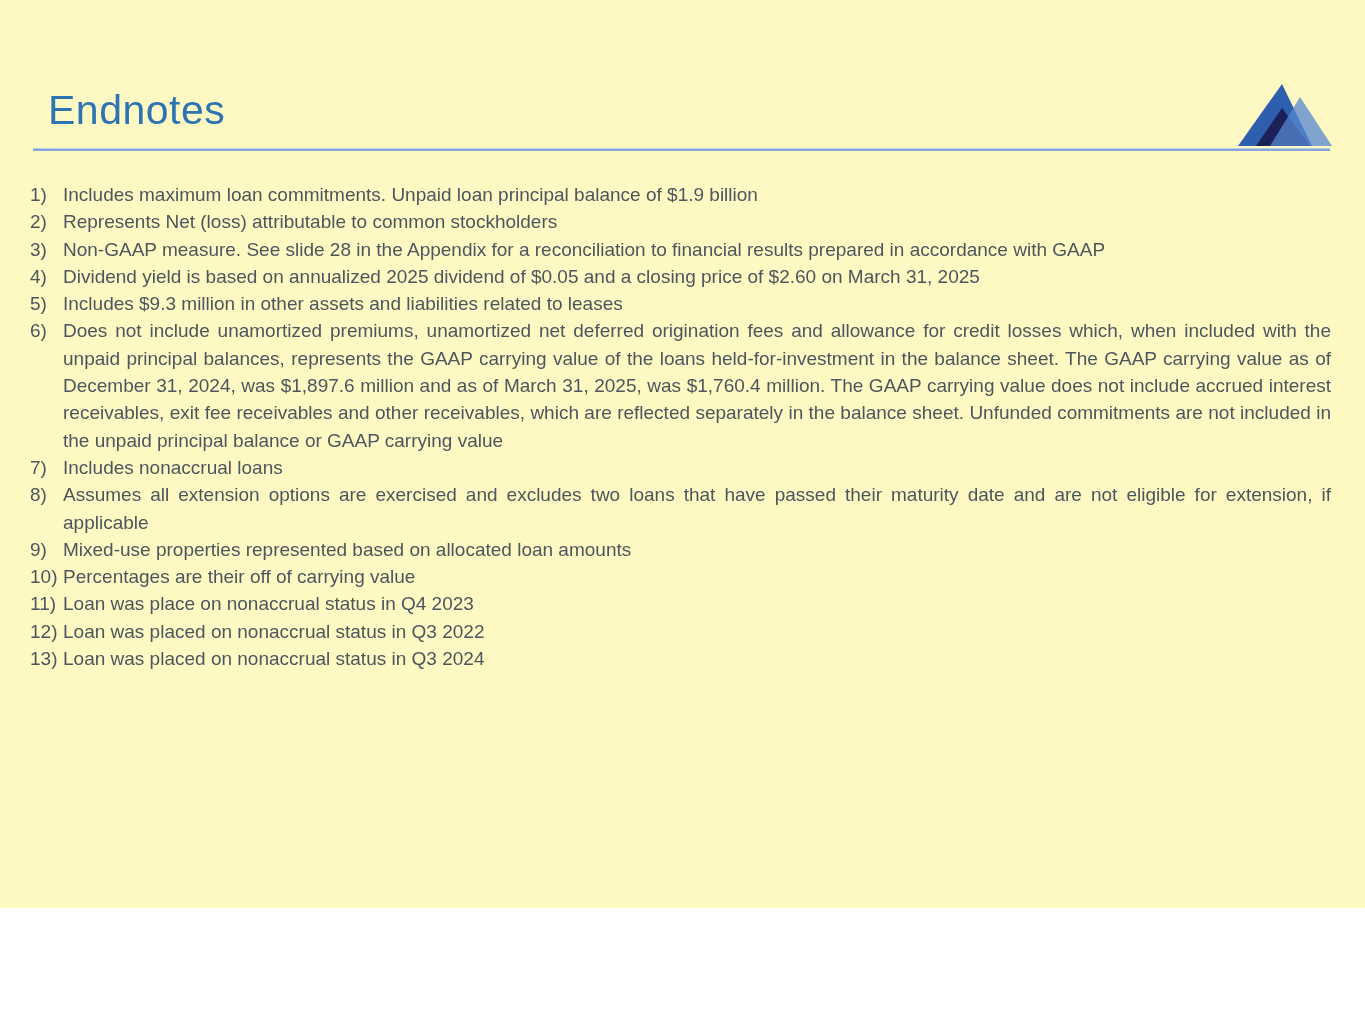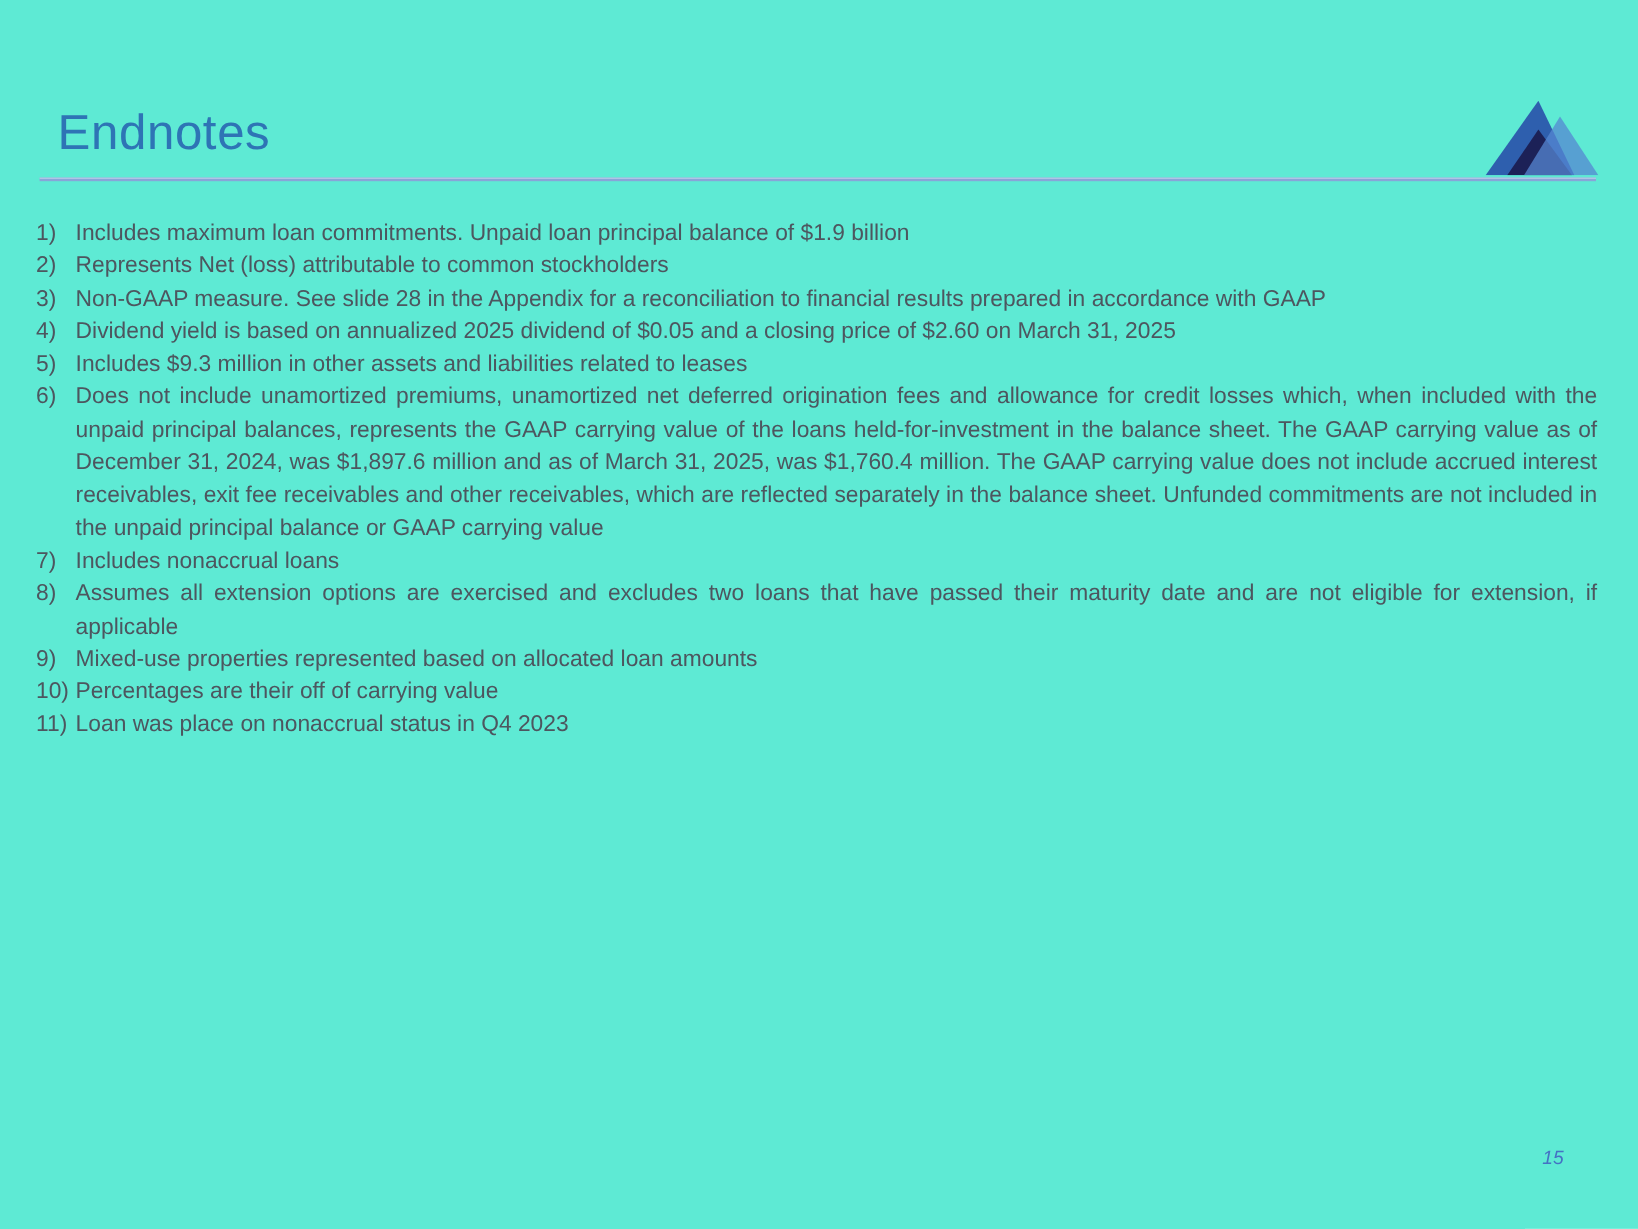--- a/index.html
+++ b/index.html
@@ -8,21 +8,21 @@
     --body-text:#4d565f;
     --page-number:#4472c4;
   }
   *{box-sizing:border-box;}
   html,body{margin:0;padding:0;}
   body{
     width:1365px;height:1024px;background:#ffffff;
     font-family:"Liberation Sans", sans-serif;
   }
   .slide{
-    position:relative;width:1365px;height:1024px;background:#5eead4;overflow:hidden;
+    position:relative;width:1365px;height:908px;background:#fef9c3;overflow:hidden;
   }
   .title{
     position:absolute;left:48px;top:88px;margin:0;
     font-size:41px;font-weight:400;color:var(--title);
     letter-spacing:0.5px;line-height:1.1;
   }
   .rule{
     position:absolute;left:33px;right:35px;top:148px;height:3px;
     background:var(--divider);
     border-top:1px solid #b8cbe8;
@@ -100,17 +100,25 @@
       <span class="txt">Mixed-use properties represented based on allocated loan amounts</span>
     </li>
       <li class="note">
       <span class="num">10)</span>
       <span class="txt">Percentages are their off of carrying value</span>
     </li>
       <li class="note">
       <span class="num">11)</span>
       <span class="txt">Loan was place on nonaccrual status in Q4 2023</span>
     </li>
+      <li class="note">
+      <span class="num">12)</span>
+      <span class="txt">Loan was placed on nonaccrual status in Q3 2022</span>
+    </li>
+      <li class="note">
+      <span class="num">13)</span>
+      <span class="txt">Loan was placed on nonaccrual status in Q3 2024</span>
+    </li>
     </ol>
 
   <div class="pagenum">15</div>
 
 </div>
 
 </body></html>

